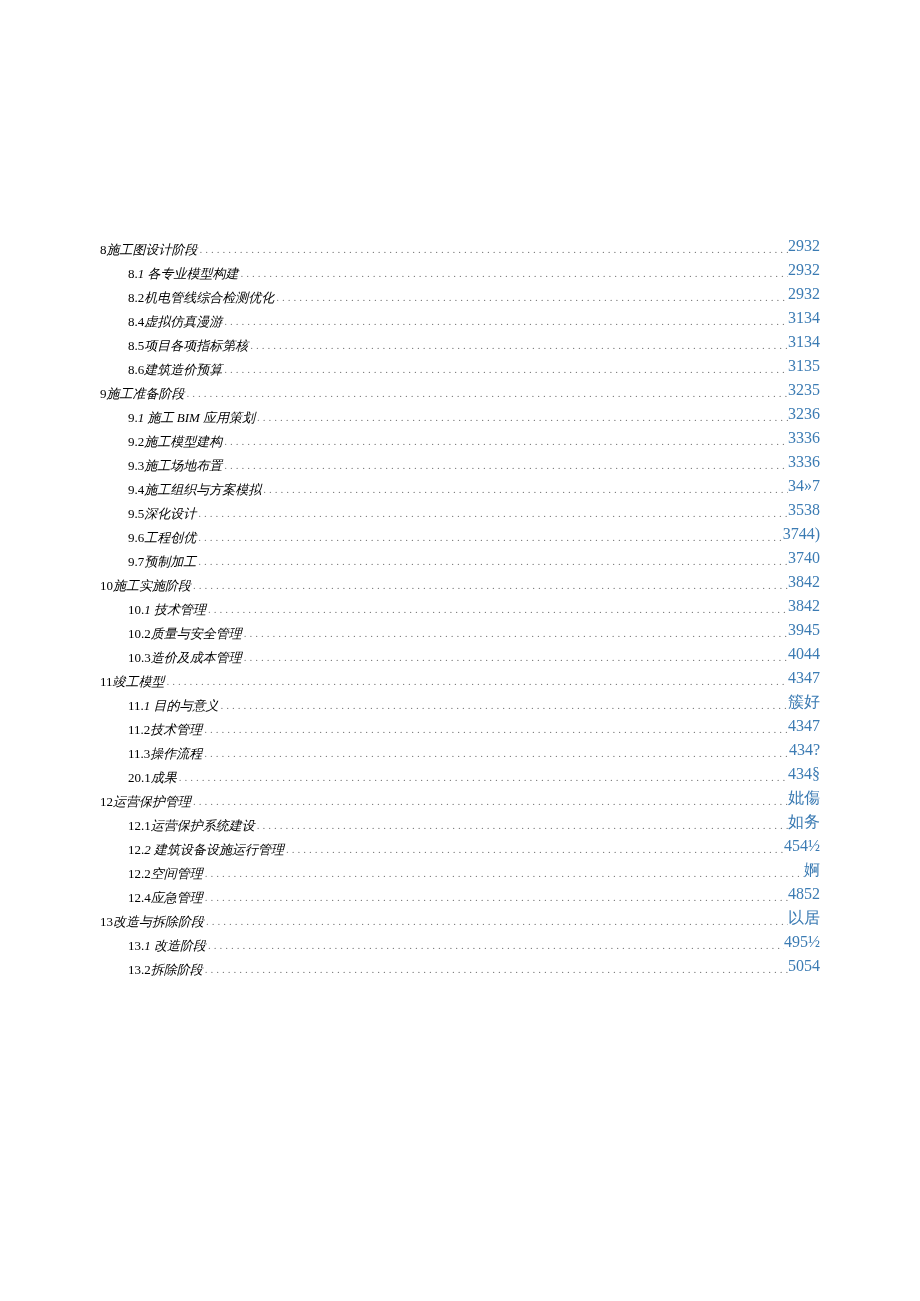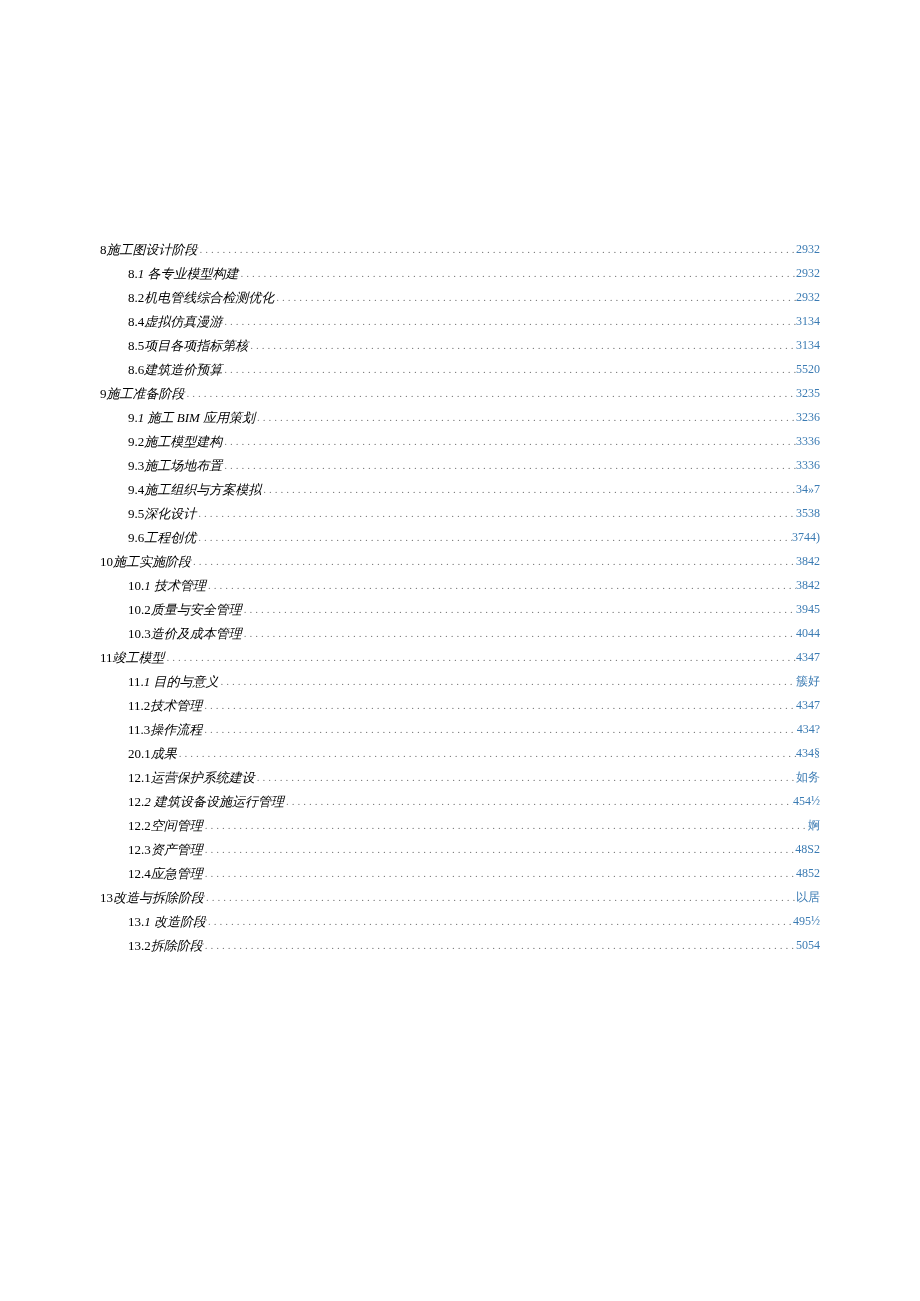--- a/index.html
+++ b/index.html
@@ -51,21 +51,21 @@
     overflow: hidden;
     letter-spacing: 3px;
     color: #777;
     font-size: 11px;
   }
   .pg {
     white-space: nowrap;
     flex: 0 0 auto;
     color: #3b7bb3;
     font-family: "Times New Roman", serif;
-    font-size: 12px;
+    font-size: 16px;
   }
 </style>
 </head>
 <body>
 <div class="page">
 
 <div id="toc-container">
       <div class="entry lvl0">
         <span class="num">8</span>
         <span class="title"> 施工图设计阶段 </span>
@@ -93,21 +93,21 @@
       <div class="entry lvl1">
         <span class="num">8.5</span>
         <span class="title"> 项目各项指标第核 </span>
         <span class="dots"></span>
         <span class="pg">3134</span>
       </div>
       <div class="entry lvl1">
         <span class="num">8.6</span>
         <span class="title"> 建筑造价预算 </span>
         <span class="dots"></span>
-        <span class="pg">5520</span>
+        <span class="pg">3135</span>
       </div>
       <div class="entry lvl0">
         <span class="num">9</span>
         <span class="title"> 施工准备阶段 </span>
         <span class="dots"></span>
         <span class="pg">3235</span>
       </div>
       <div class="entry lvl1">
         <span class="num">9.</span>
         <span class="title">    1 施工 BIM 应用策划 </span>
@@ -137,20 +137,26 @@
         <span class="title"> 深化设计 </span>
         <span class="dots"></span>
         <span class="pg">3538</span>
       </div>
       <div class="entry lvl1">
         <span class="num">9.6</span>
         <span class="title"> 工程创优 </span>
         <span class="dots"></span>
         <span class="pg">3744)</span>
       </div>
+      <div class="entry lvl1">
+        <span class="num">9.7</span>
+        <span class="title"> 预制加工 </span>
+        <span class="dots"></span>
+        <span class="pg">3740</span>
+      </div>
       <div class="entry lvl0">
         <span class="num">10</span>
         <span class="title"> 施工实施阶段 </span>
         <span class="dots"></span>
         <span class="pg">3842</span>
       </div>
       <div class="entry lvl1">
         <span class="num">10.</span>
         <span class="title">    1 技术管理 </span>
         <span class="dots"></span>
@@ -191,43 +197,43 @@
         <span class="title">      操作流程 </span>
         <span class="dots"></span>
         <span class="pg">434?</span>
       </div>
       <div class="entry lvl1">
         <span class="num">20.1</span>
         <span class="title">      成果 </span>
         <span class="dots"></span>
         <span class="pg">434§</span>
       </div>
+      <div class="entry lvl0">
+        <span class="num">12</span>
+        <span class="title"> 运营保护管理 </span>
+        <span class="dots"></span>
+        <span class="pg">妣傷</span>
+      </div>
       <div class="entry lvl1">
         <span class="num">12.1</span>
         <span class="title">      运营保护系统建设 </span>
         <span class="dots"></span>
         <span class="pg">如务</span>
       </div>
       <div class="entry lvl1">
         <span class="num">12.</span>
         <span class="title">    2 建筑设备设施运行管理 </span>
         <span class="dots"></span>
         <span class="pg">454½</span>
       </div>
       <div class="entry lvl1">
         <span class="num">12.2</span>
         <span class="title">      空间管理 </span>
         <span class="dots"></span>
         <span class="pg">婀</span>
-      </div>
-      <div class="entry lvl1">
-        <span class="num">12.3</span>
-        <span class="title">      资产管理 </span>
-        <span class="dots"></span>
-        <span class="pg">48S2</span>
       </div>
       <div class="entry lvl1">
         <span class="num">12.4</span>
         <span class="title">      应急管理 </span>
         <span class="dots"></span>
         <span class="pg">4852</span>
       </div>
       <div class="entry lvl0">
         <span class="num">13</span>
         <span class="title"> 改造与拆除阶段 </span>

